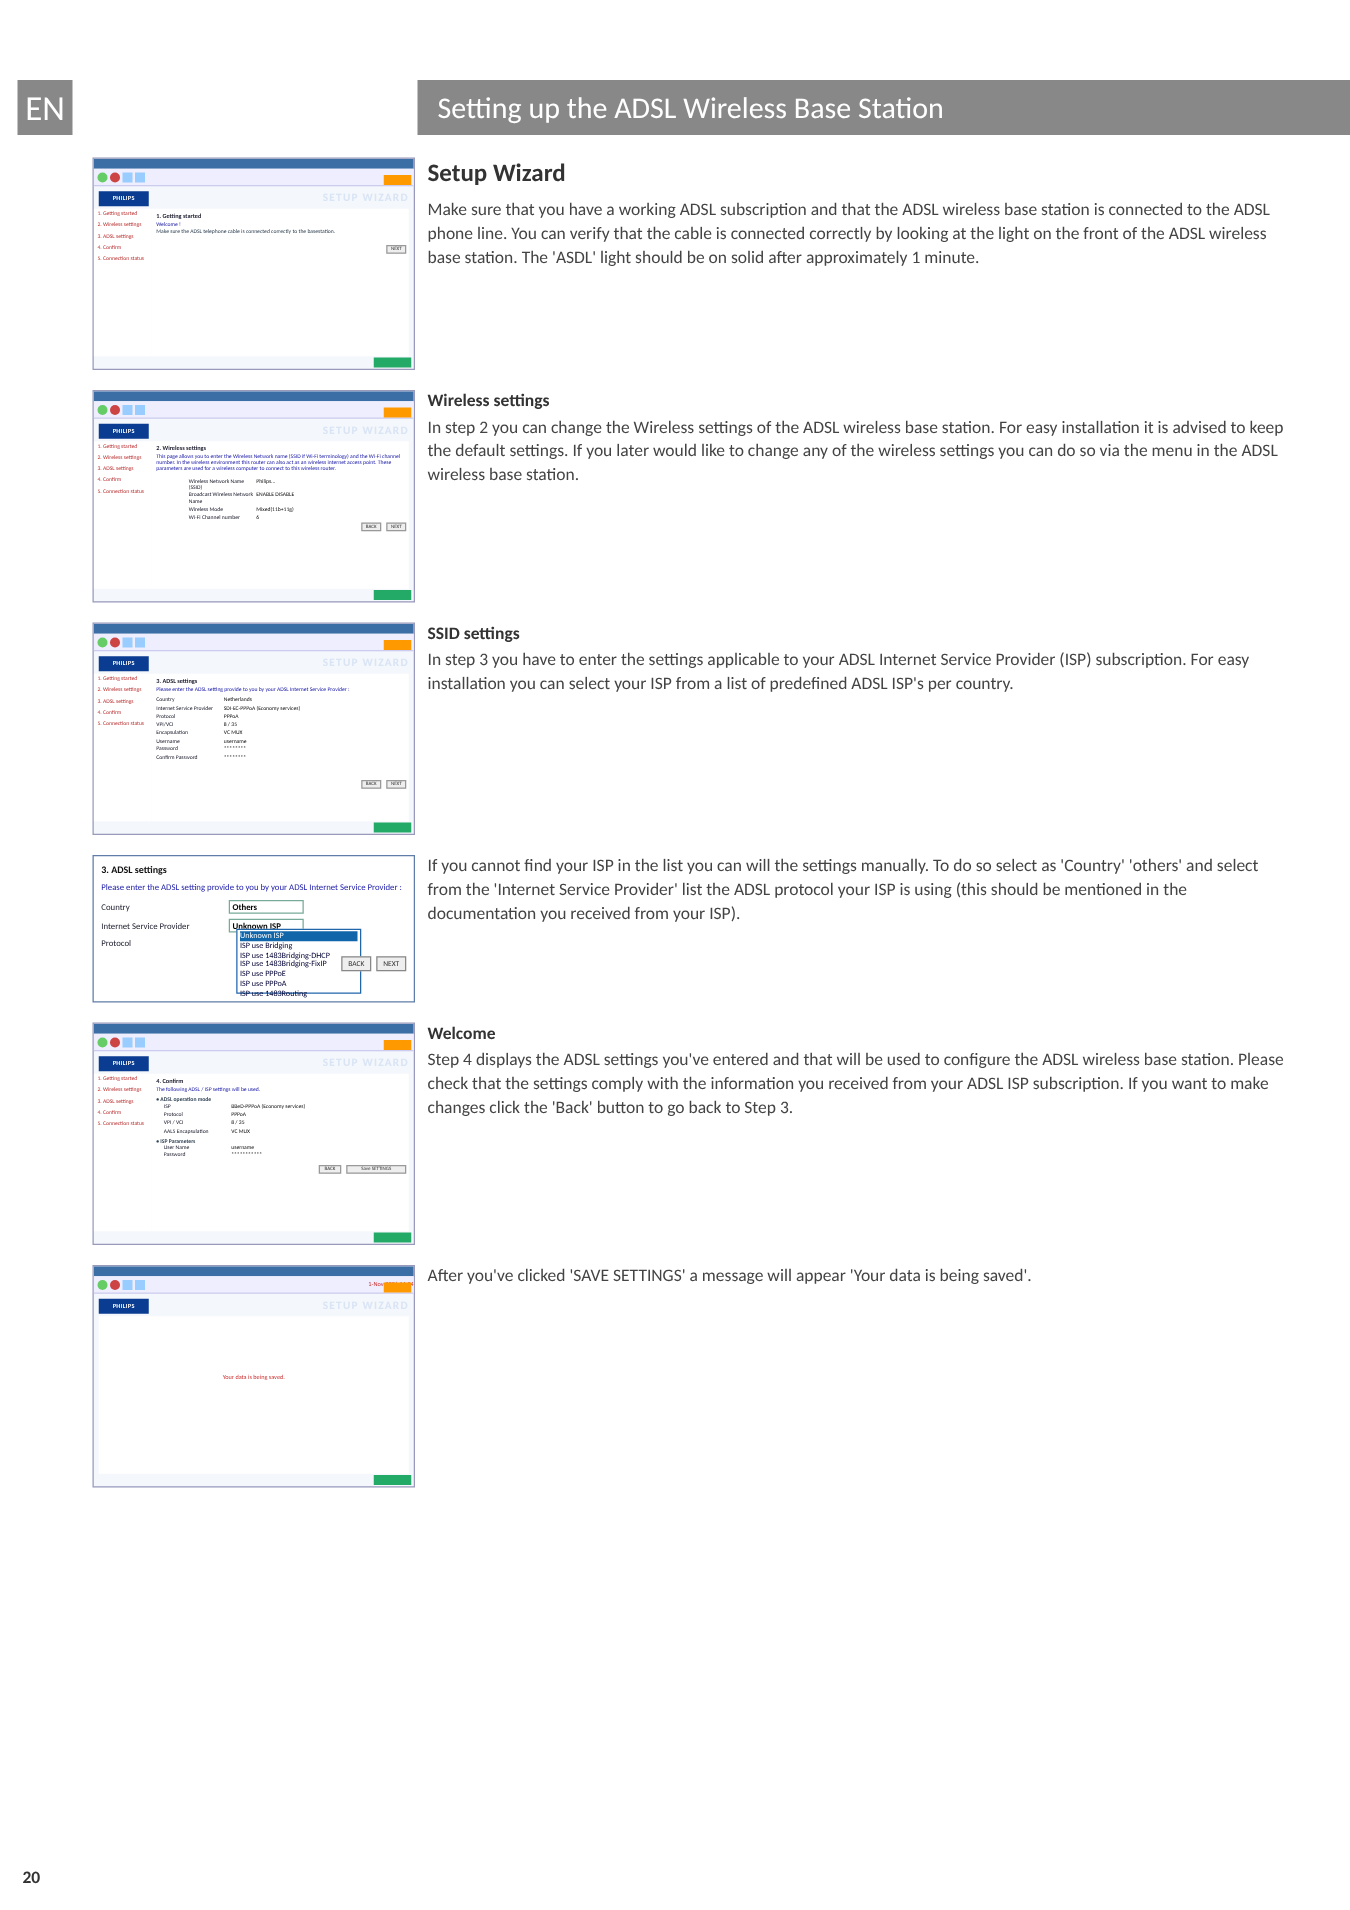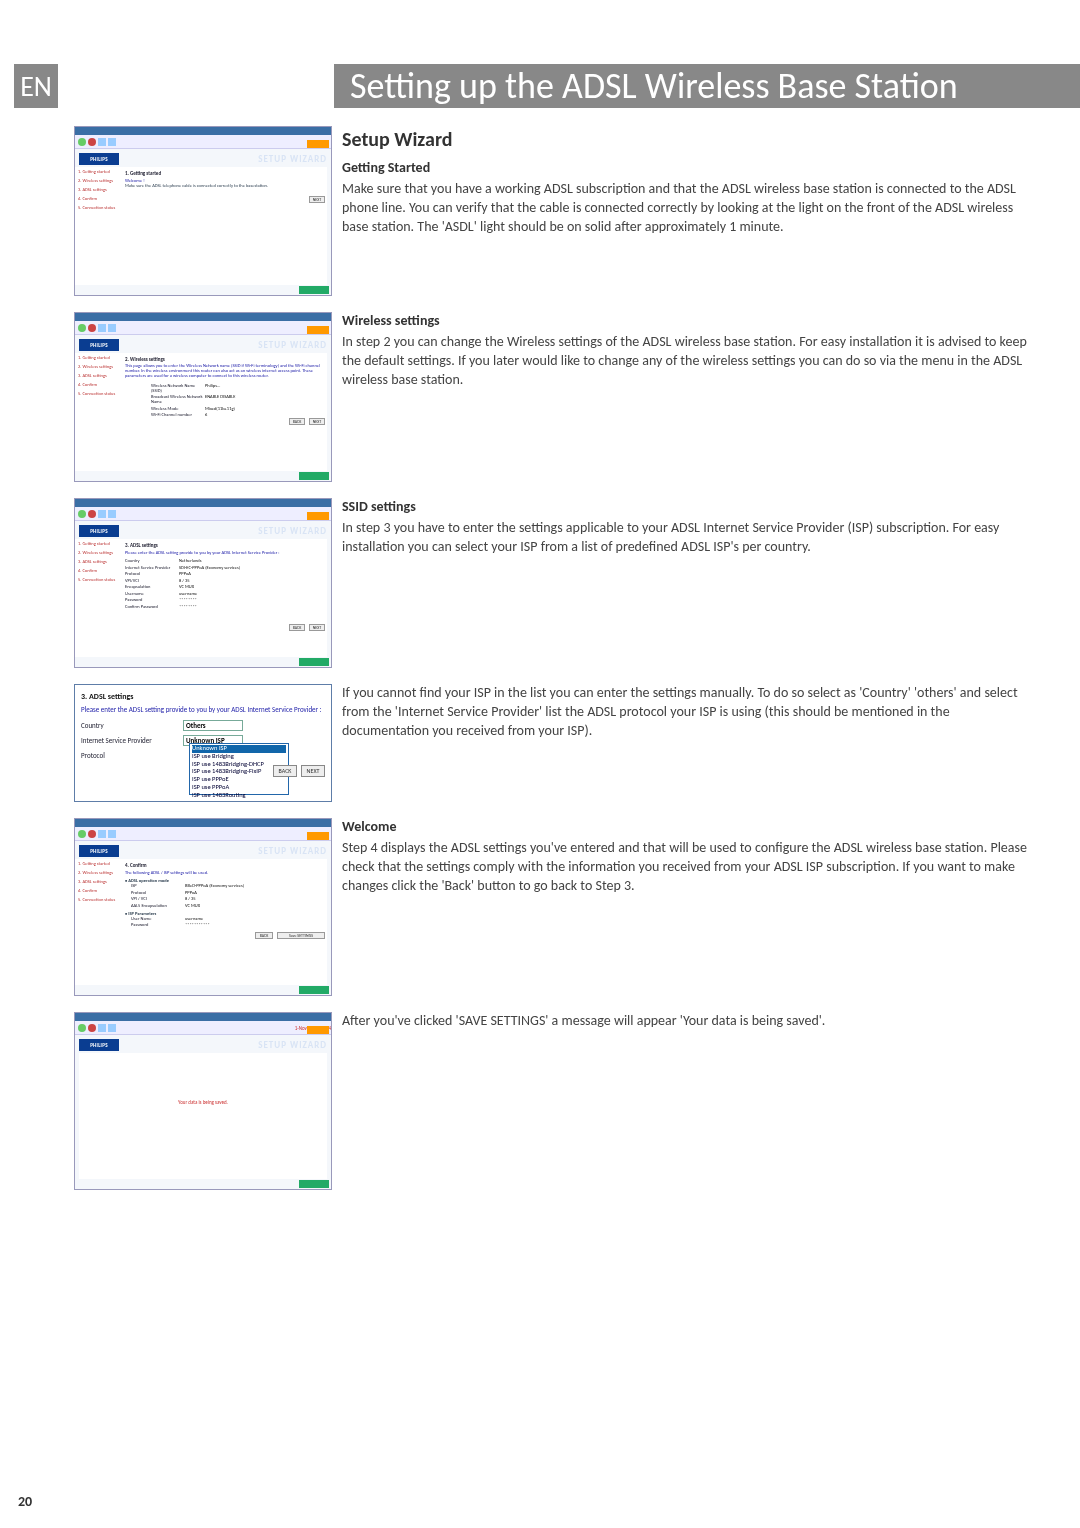--- a/index.html
+++ b/index.html
@@ -1,20 +1,20 @@
 <!DOCTYPE html>
 <html><head>
 <meta charset="utf-8">
 <style>
   * { margin: 0; padding: 0; box-sizing: border-box; }
   body { width: 1080px; height: 1528px; background: #fff; font-family: "Gill Sans", "Gill Sans MT", Calibri, sans-serif; position: relative; color: #333; }
   .header-bar { display: flex; height: 44px; position: absolute; top: 64px; left: 0; right: 0; }
   .en-box { width: 44px; background: #888; color: #fff; font-size: 28px; font-weight: 300; display: flex; align-items: center; justify-content: center; margin-left: 14px; }
   .gap { width: 276px; }
-  .title-bar { flex: 1; background: #888; color: #fff; font-size: 36px; font-weight: 300; display: flex; align-items: center; padding-left: 16px; }
+  .title-bar { flex: 1; background: #888; color: #fff; font-size: 24px; font-weight: 300; display: flex; align-items: center; padding-left: 16px; }
   .content { position: absolute; top: 126px; left: 74px; right: 44px; }
   .row { display: flex; margin-bottom: 16px; }
   .left-col { width: 262px; margin-right: 6px; flex-shrink: 0; }
   .right-col { flex: 1; font-size: 14px; line-height: 1.35; color: #444; }
   .section-title { font-size: 20px; font-weight: bold; margin-bottom: 6px; color: #333; }
   .subhead { font-weight: bold; font-size: 14px; margin-bottom: 2px; color: #333; }
   .thumb { width: 258px; height: 170px; border: 1px solid #99b; background: #f4f7fb; position: relative; overflow: hidden; font-size: 5px; }
   .thumb.tall { height: 178px; }
   .thumb .topbar { height: 8px; background: linear-gradient(#3a6ea5,#3a6ea5); }
   .thumb .toolbar { height: 14px; background: #eef; border-bottom: 1px solid #cce; display:flex; align-items:center; gap:2px; padding-left:3px; }
@@ -83,21 +83,20 @@
           <div class="h">1. Getting started</div>
           <div style="color:#22a;">Welcome !</div>
           <div>Make sure the ADSL telephone cable is connected correctly to the basestation.</div>
         </div>
         <div class="btn" style="bottom:92px; right:6px;">NEXT</div>
         <div class="status"></div>
       </div>
     </div>
     <div class="right-col">
       <div class="section-title">Setup Wizard</div>
-      <div class="subhead">Getting Started</div>
       <div>Make sure that you have a working ADSL subscription and that the ADSL wireless base station is connected to the ADSL phone line. You can verify that the cable is connected correctly by looking at the light on the front of the ADSL wireless base station. The 'ASDL' light should be on solid after approximately 1 minute.</div>
     </div>
   </div>
 
   <div class="row">
     <div class="left-col">
       <div class="thumb">
         <div class="topbar"></div>
         <div class="toolbar">
             <span class="dot"></span>
@@ -232,21 +231,21 @@
           <div class="opt">ISP use 1483Bridging-FixIP</div>
           <div class="opt">ISP use PPPoE</div>
           <div class="opt">ISP use PPPoA</div>
           <div class="opt">ISP use 1483Routing</div>
         </div>
         <div class="bk">BACK</div>
         <div class="nx">NEXT</div>
       </div>
     </div>
     <div class="right-col">
-      <div>If you cannot find your ISP in the list you can enter the settings manually. To do so select as 'Country' 'others' and select from the 'Internet Service Provider' list the ADSL protocol your ISP is using (this should be mentioned in the documentation you received from your ISP).</div>
+      <div>If you cannot find your ISP in the list you can will the settings manually. To do so select as 'Country' 'others' and select from the 'Internet Service Provider' list the ADSL protocol your ISP is using (this should be mentioned in the documentation you received from your ISP).</div>
     </div>
   </div>
 
   <div class="row confirm-row">
     <div class="left-col">
       <div class="thumb tall">
         <div class="topbar"></div>
         <div class="toolbar">
             <span class="dot"></span>
             <span class="rdot"></span>

